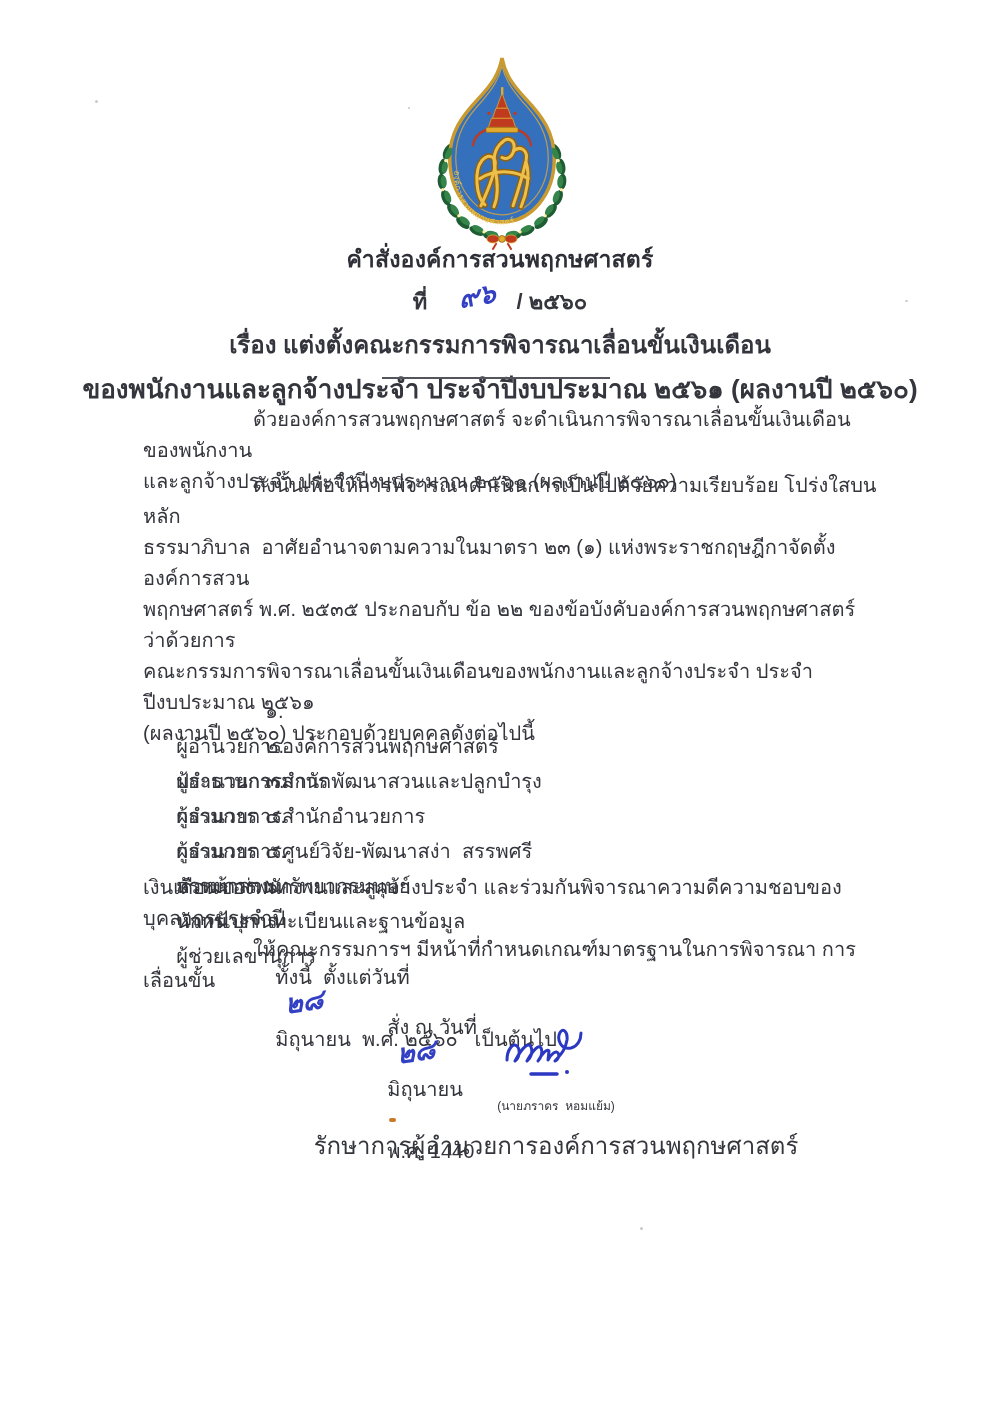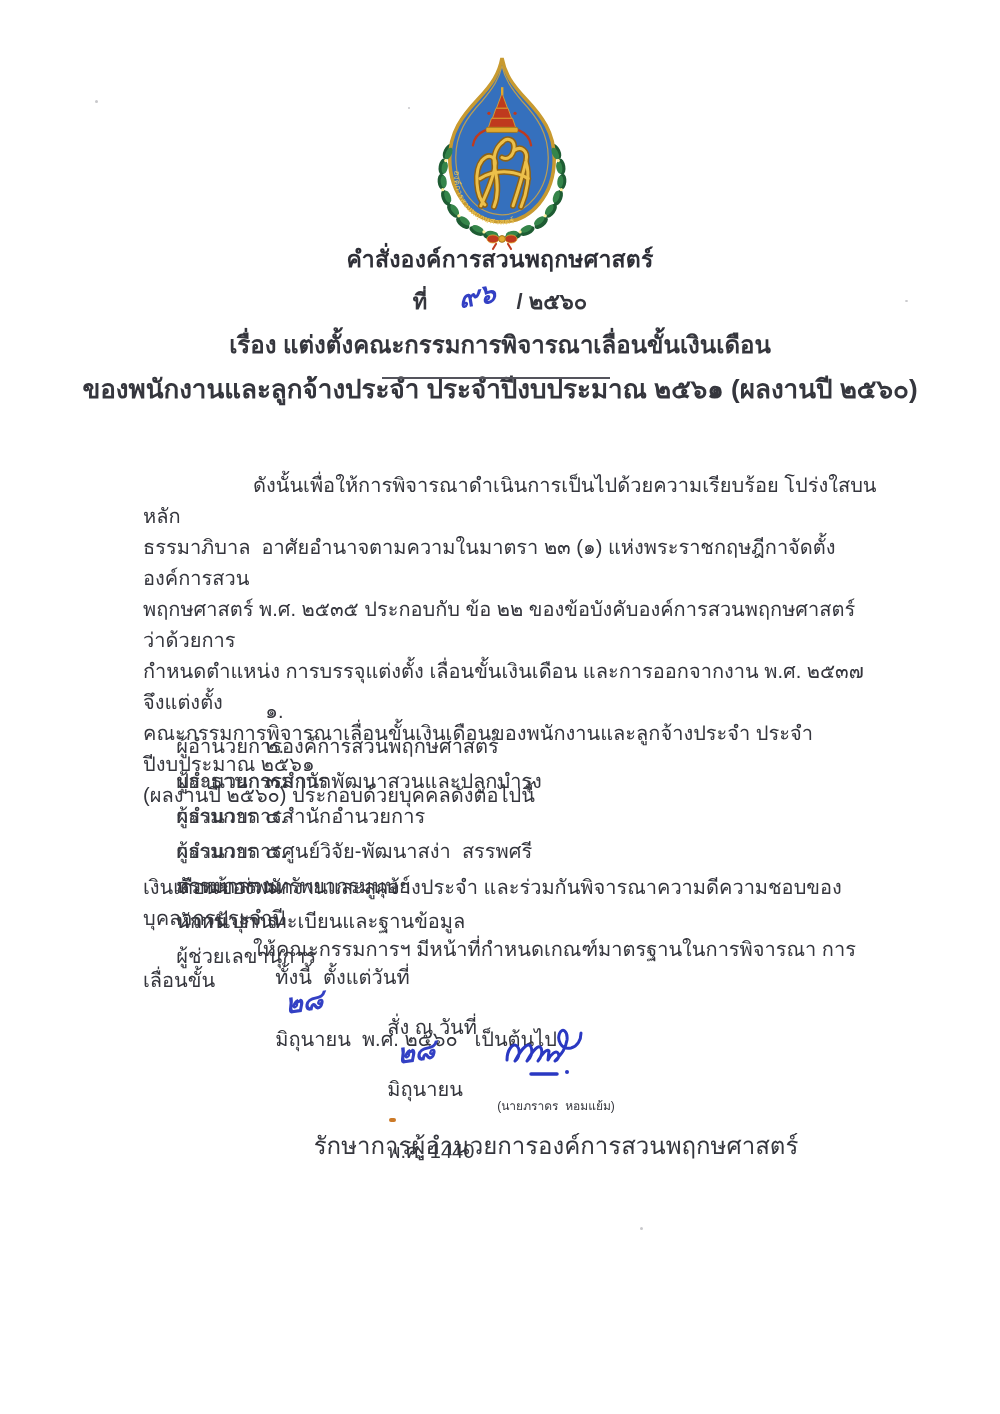--- a/index.html
+++ b/index.html
@@ -159,26 +159,29 @@
     <div class="order-line">
       <span class="pfx">ที่</span>
       <span class="hand">๙๖</span>
       <span class="sfx">/ ๒๕๖๐</span>
     </div>
     <div class="subject1">เรื่อง  แต่งตั้งคณะกรรมการพิจารณาเลื่อนขั้นเงินเดือน</div>
     <div class="subject2">ของพนักงานและลูกจ้างประจำ  ประจำปีงบประมาณ ๒๕๖๑ (ผลงานปี ๒๕๖๐)</div>
     <div class="divider"></div>
   </div>
 
+  <div class="body-text para1">
+    <div class="line first">ด้วยองค์การสวนพฤกษศาสตร์ จะดำเนินการพิจารณาเลื่อนขั้นเงินเดือนของพนักงาน</div>
+    <div class="line">และลูกจ้างประจำ ประจำปีงบประมาณ ๒๕๖๑ (ผลงานปี ๒๕๖๐)</div>
+  </div>
 
   <div class="body-text para2">
     <div class="line first">ดังนั้นเพื่อให้การพิจารณาดำเนินการเป็นไปด้วยความเรียบร้อย โปร่งใสบนหลัก</div>
     <div class="line">ธรรมาภิบาล  อาศัยอำนาจตามความในมาตรา ๒๓ (๑) แห่งพระราชกฤษฎีกาจัดตั้งองค์การสวน</div>
     <div class="line">พฤกษศาสตร์ พ.ศ. ๒๕๓๕ ประกอบกับ ข้อ ๒๒ ของข้อบังคับองค์การสวนพฤกษศาสตร์ ว่าด้วยการ</div>
-    <div class="line">กำหนดตำแหน่ง การบรรจุแต่งตั้ง เลื่อนขั้นเงินเดือน และการออกจากงาน พ.ศ. ๒๕๓๗ จึงแต่งตั้ง</div>
     <div class="line">คณะกรรมการพิจารณาเลื่อนขั้นเงินเดือนของพนักงานและลูกจ้างประจำ ประจำปีงบประมาณ ๒๕๖๑</div>
     <div class="line">(ผลงานปี ๒๕๖๐) ประกอบด้วยบุคคลดังต่อไปนี้</div>
   </div>
 
   <div class="committee">
     <div class="c-row">
       <span class="c-no">๑.</span>
       <span class="c-pos">ผู้อำนวยการองค์การสวนพฤกษศาสตร์</span>
       <span class="c-role">ประธานกรรมการ</span>
     </div>

